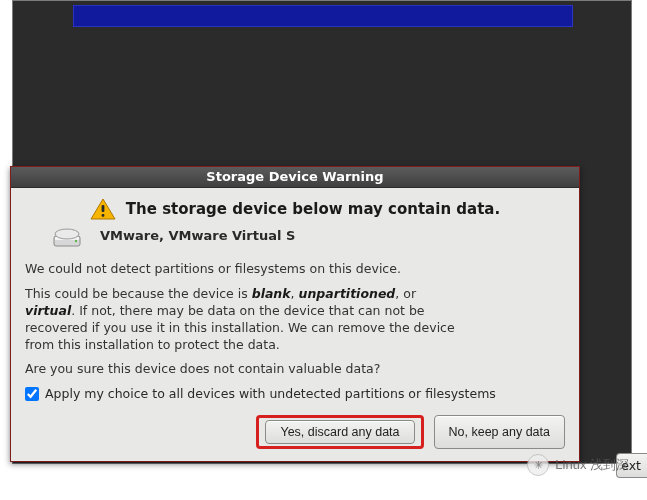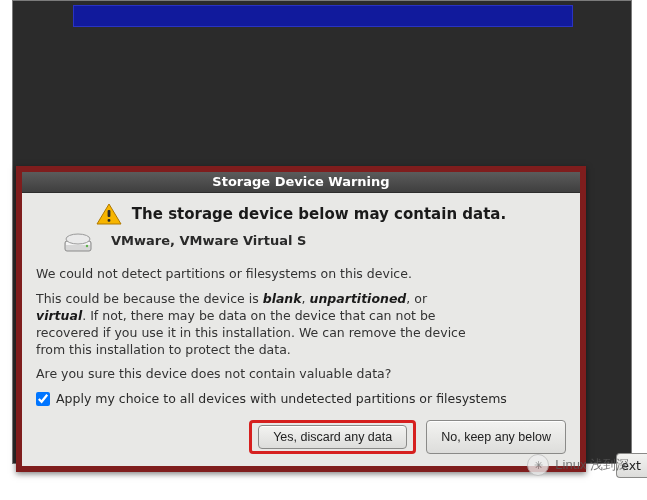--- a/index.html
+++ b/index.html
@@ -21,24 +21,24 @@
   }
   .topbar {
     position: absolute;
     left: 60px; top: 4px;
     width: 500px; height: 22px;
     background: #111a9c;
     box-shadow: inset 0 0 0 1px #2a33c2;
   }
   .dialog {
     position: absolute;
-    left: 16px; top: 166px;
+    left: 10px; top: 166px;
     width: 570px;
     background: #e8e8e6;
-    border: 6px solid #7f1d1d;
+    border: 1px solid #7f1d1d;
     box-shadow: 0 2px 6px rgba(0,0,0,0.5);
   }
   .titlebar {
     background: linear-gradient(#5b5b5b,#3f3f3f);
     color: #fff;
     font-weight: bold;
     text-align: center;
     font-size: 13px;
     padding: 2px 0 3px;
     border-bottom: 1px solid #2c2c2c;
@@ -187,21 +187,21 @@
 
     <label class="chkrow">
       <input type="checkbox" checked="" style="">
       <span>Apply my choice to all devices with undetected partitions or filesystems</span>
     </label>
 
     <div class="btnrow">
       <span class="red-highlight">
         <button class="btn">Yes, discard any data</button>
       </span>
-      <button class="btn">No, keep any below</button>
+      <button class="btn">No, keep any data</button>
     </div>
 
   </div>
 </div>
 
 <div class="next-peek">
   <span>ext</span>
 </div>
 
 <div class="wm">

